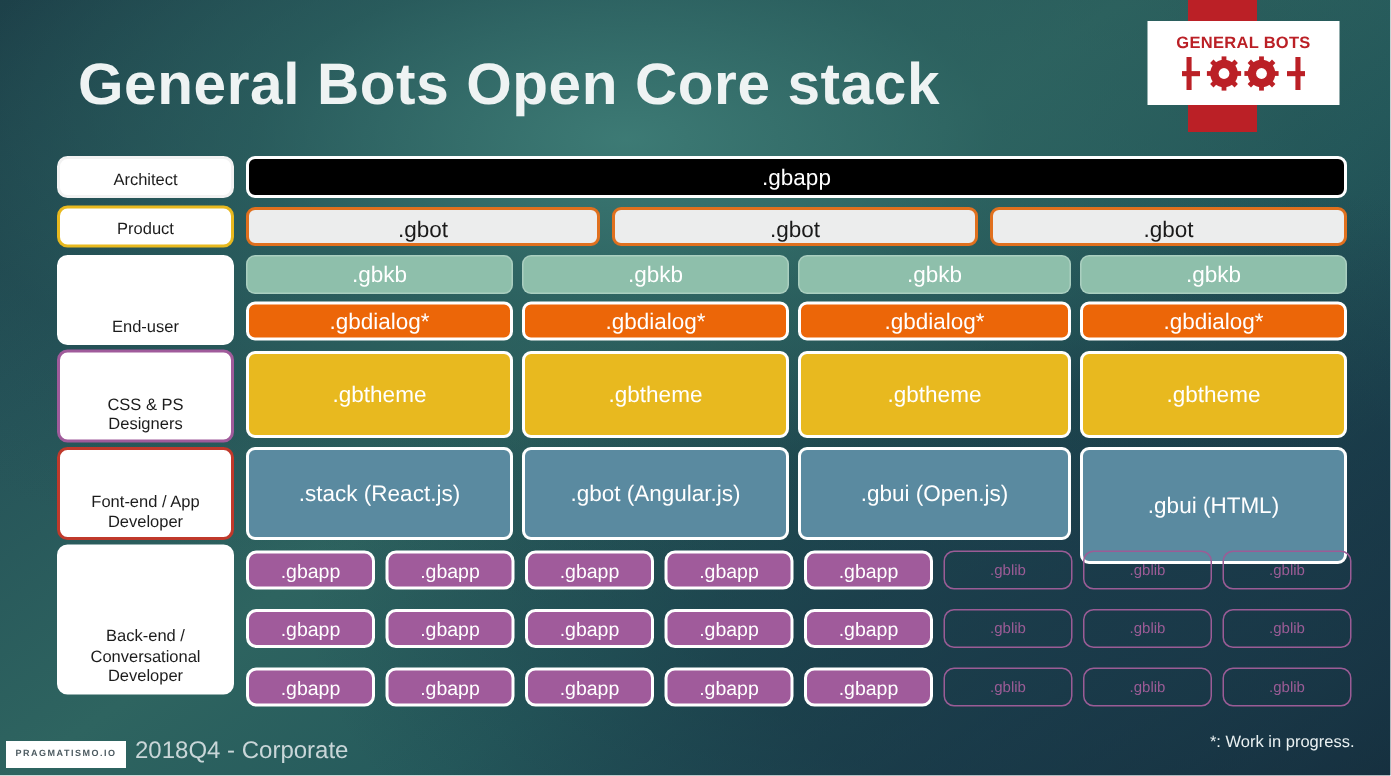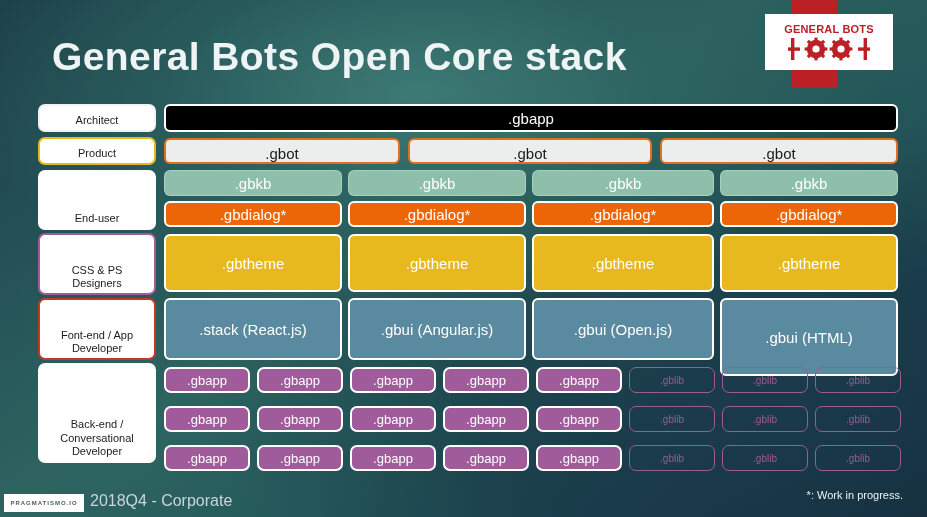--- a/index.html
+++ b/index.html
@@ -293,21 +293,21 @@
           </div>
           <div class="cell cell-theme" style="left: 556px; width: 178px; top: 0px; height: 58px;">
             <span>.gbtheme</span>
           </div>
         </div>
         <div class="row" style="top: 198px; height: 62px;">
           <div class="cell cell-ui" style="left: 0px; width: 178px; top: 0px; height: 62px;">
             <span>.stack (React.js)</span>
           </div>
           <div class="cell cell-ui" style="left: 184px; width: 178px; top: 0px; height: 62px;">
-            <span>.gbui (Angular.js)</span>
+            <span>.gbot (Angular.js)</span>
           </div>
           <div class="cell cell-ui" style="left: 368px; width: 182px; top: 0px; height: 62px;">
             <span>.gbui (Open.js)</span>
           </div>
           <div class="cell cell-ui" style="left: 556px; width: 178px; top: 0px; height: 78px;">
             <span>.gbui (HTML)</span>
           </div>
         </div>
         <div class="row" style="top: 267px; height: 26px;">
           <div class="cell cell-app" style="left: 0px; width: 86px; top: 0px; height: 26px;">

